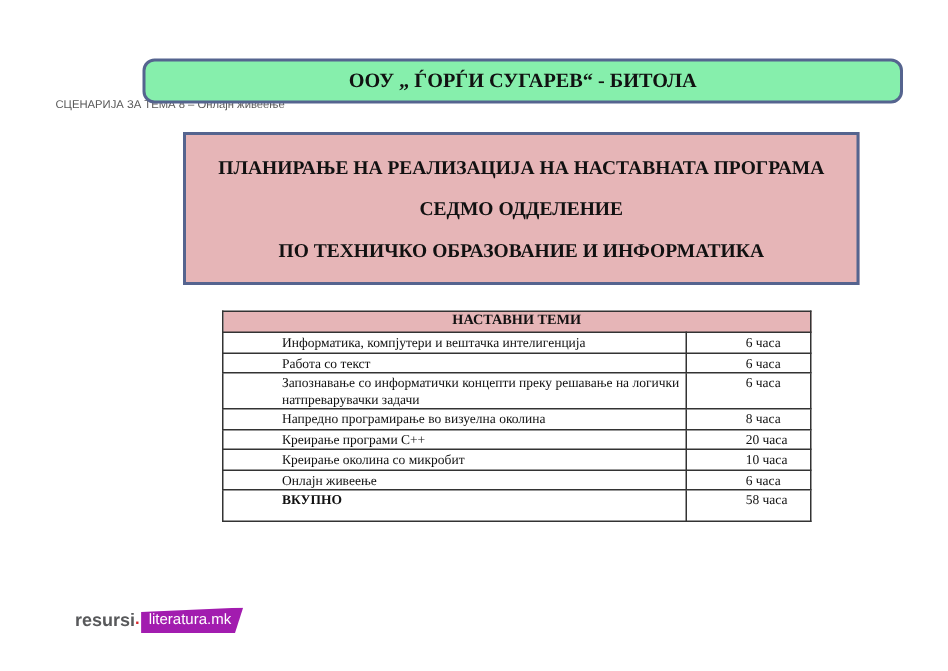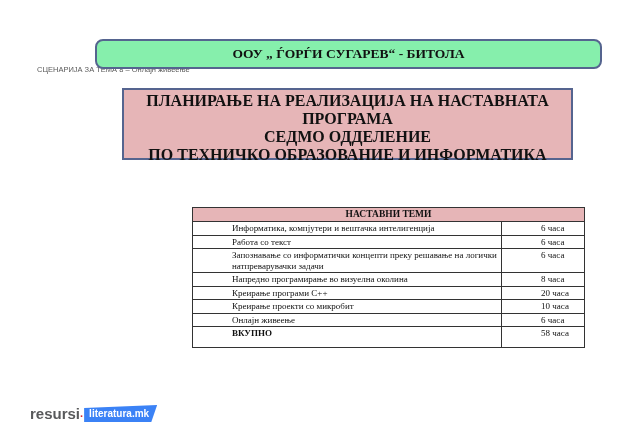--- a/index.html
+++ b/index.html
@@ -20,34 +20,34 @@
     position:absolute; left:95px; top:39px;
     width:507px; height:30px;
     background:#86efac;
     border:2px solid #55648f;
     border-radius:8px;
     display:flex; align-items:center; justify-content:center;
     font-weight:bold; font-size:13.5px; color:#111;
   }
   .plan-box {
     position:absolute; left:122px; top:88px;
-    width:451px; height:72px;
+    width:451px; height:102px;
     background:#e6b5b7;
     border:2px solid #55648f;
     display:flex; flex-direction:column;
     justify-content:space-evenly;
     text-align:center;
-    font-weight:bold; font-size:16px; color:#111;
+    font-weight:bold; font-size:13px; color:#111;
     padding:2px 6px;
   }
   .topics-table {
     position:absolute; left:148px; top:207px;
     width:393px;
     border-collapse:collapse;
-    font-size:9px; color:#111;margin-left:44px;
+    font-size:9px; color:#111;
   }
   .topics-table th, .topics-table td {
     border:1px solid #333;
     padding:1px 3px;
     vertical-align:top;
     text-align:left;
     line-height:10.5px;
   }
   .topics-table th {
     background:#e6b5b7;
@@ -61,26 +61,26 @@
   .topics-table td { height:12px;padding-left:39px; }
   .row-total td { height:21px; }
   .total-label-cell { text-align:left; font-weight:bold; padding-right:4px !important; }
   .footer-logo {
     position:absolute; left:30px; top:405px;
     height:17px;
     display:flex; align-items:stretch;
     font-family:"Liberation Sans", sans-serif;
   }
   .logo-prefix {
-    color:#58595b; font-weight:bold; font-size:15px; line-height:17px;
+    color:#58595b; font-weight:bold; font-size:12px; line-height:17px;margin-left:20px;
   }
   .logo-dot { color:#d7282c; font-weight:bold; font-size:11px; line-height:17px; }
   .logo-banner {
-    background:#3b82f6; color:#ffffff;
-    font-weight:bold; font-size:10px; line-height:17px;
+    background:#a21caf; color:#ffffff;
+    font-weight:normal; font-size:10px; line-height:17px;
     padding:0 8px 0 5px; margin-left:1px;
     clip-path:polygon(0 18%, 100% 0, 92% 100%, 0 100%);
   }
 </style>
 </head>
 <body>
 
 <div class="header-note">СЦЕНАРИЈА ЗА ТЕМА 8 – Онлајн живеење</div>
 
 <div class="school-banner">
@@ -114,21 +114,21 @@
     </tr>
     <tr>
       <td class="col-topic">Напредно програмирање во визуелна околина</td>
       <td class="col-hours">8 часа</td>
     </tr>
     <tr>
       <td class="col-topic">Креирање програми C++</td>
       <td class="col-hours">20 часа</td>
     </tr>
     <tr>
-      <td class="col-topic">Креирање проекти со микробит</td>
+      <td class="col-topic">Креирање околина со микробит</td>
       <td class="col-hours">10 часа</td>
     </tr>
     <tr>
       <td class="col-topic">Онлајн живеење</td>
       <td class="col-hours">6 часа</td>
     </tr>
     <tr class="row-total">
       <td class="col-topic total-label-cell">ВКУПНО</td>
       <td class="col-hours">58 часа</td>
     </tr>

